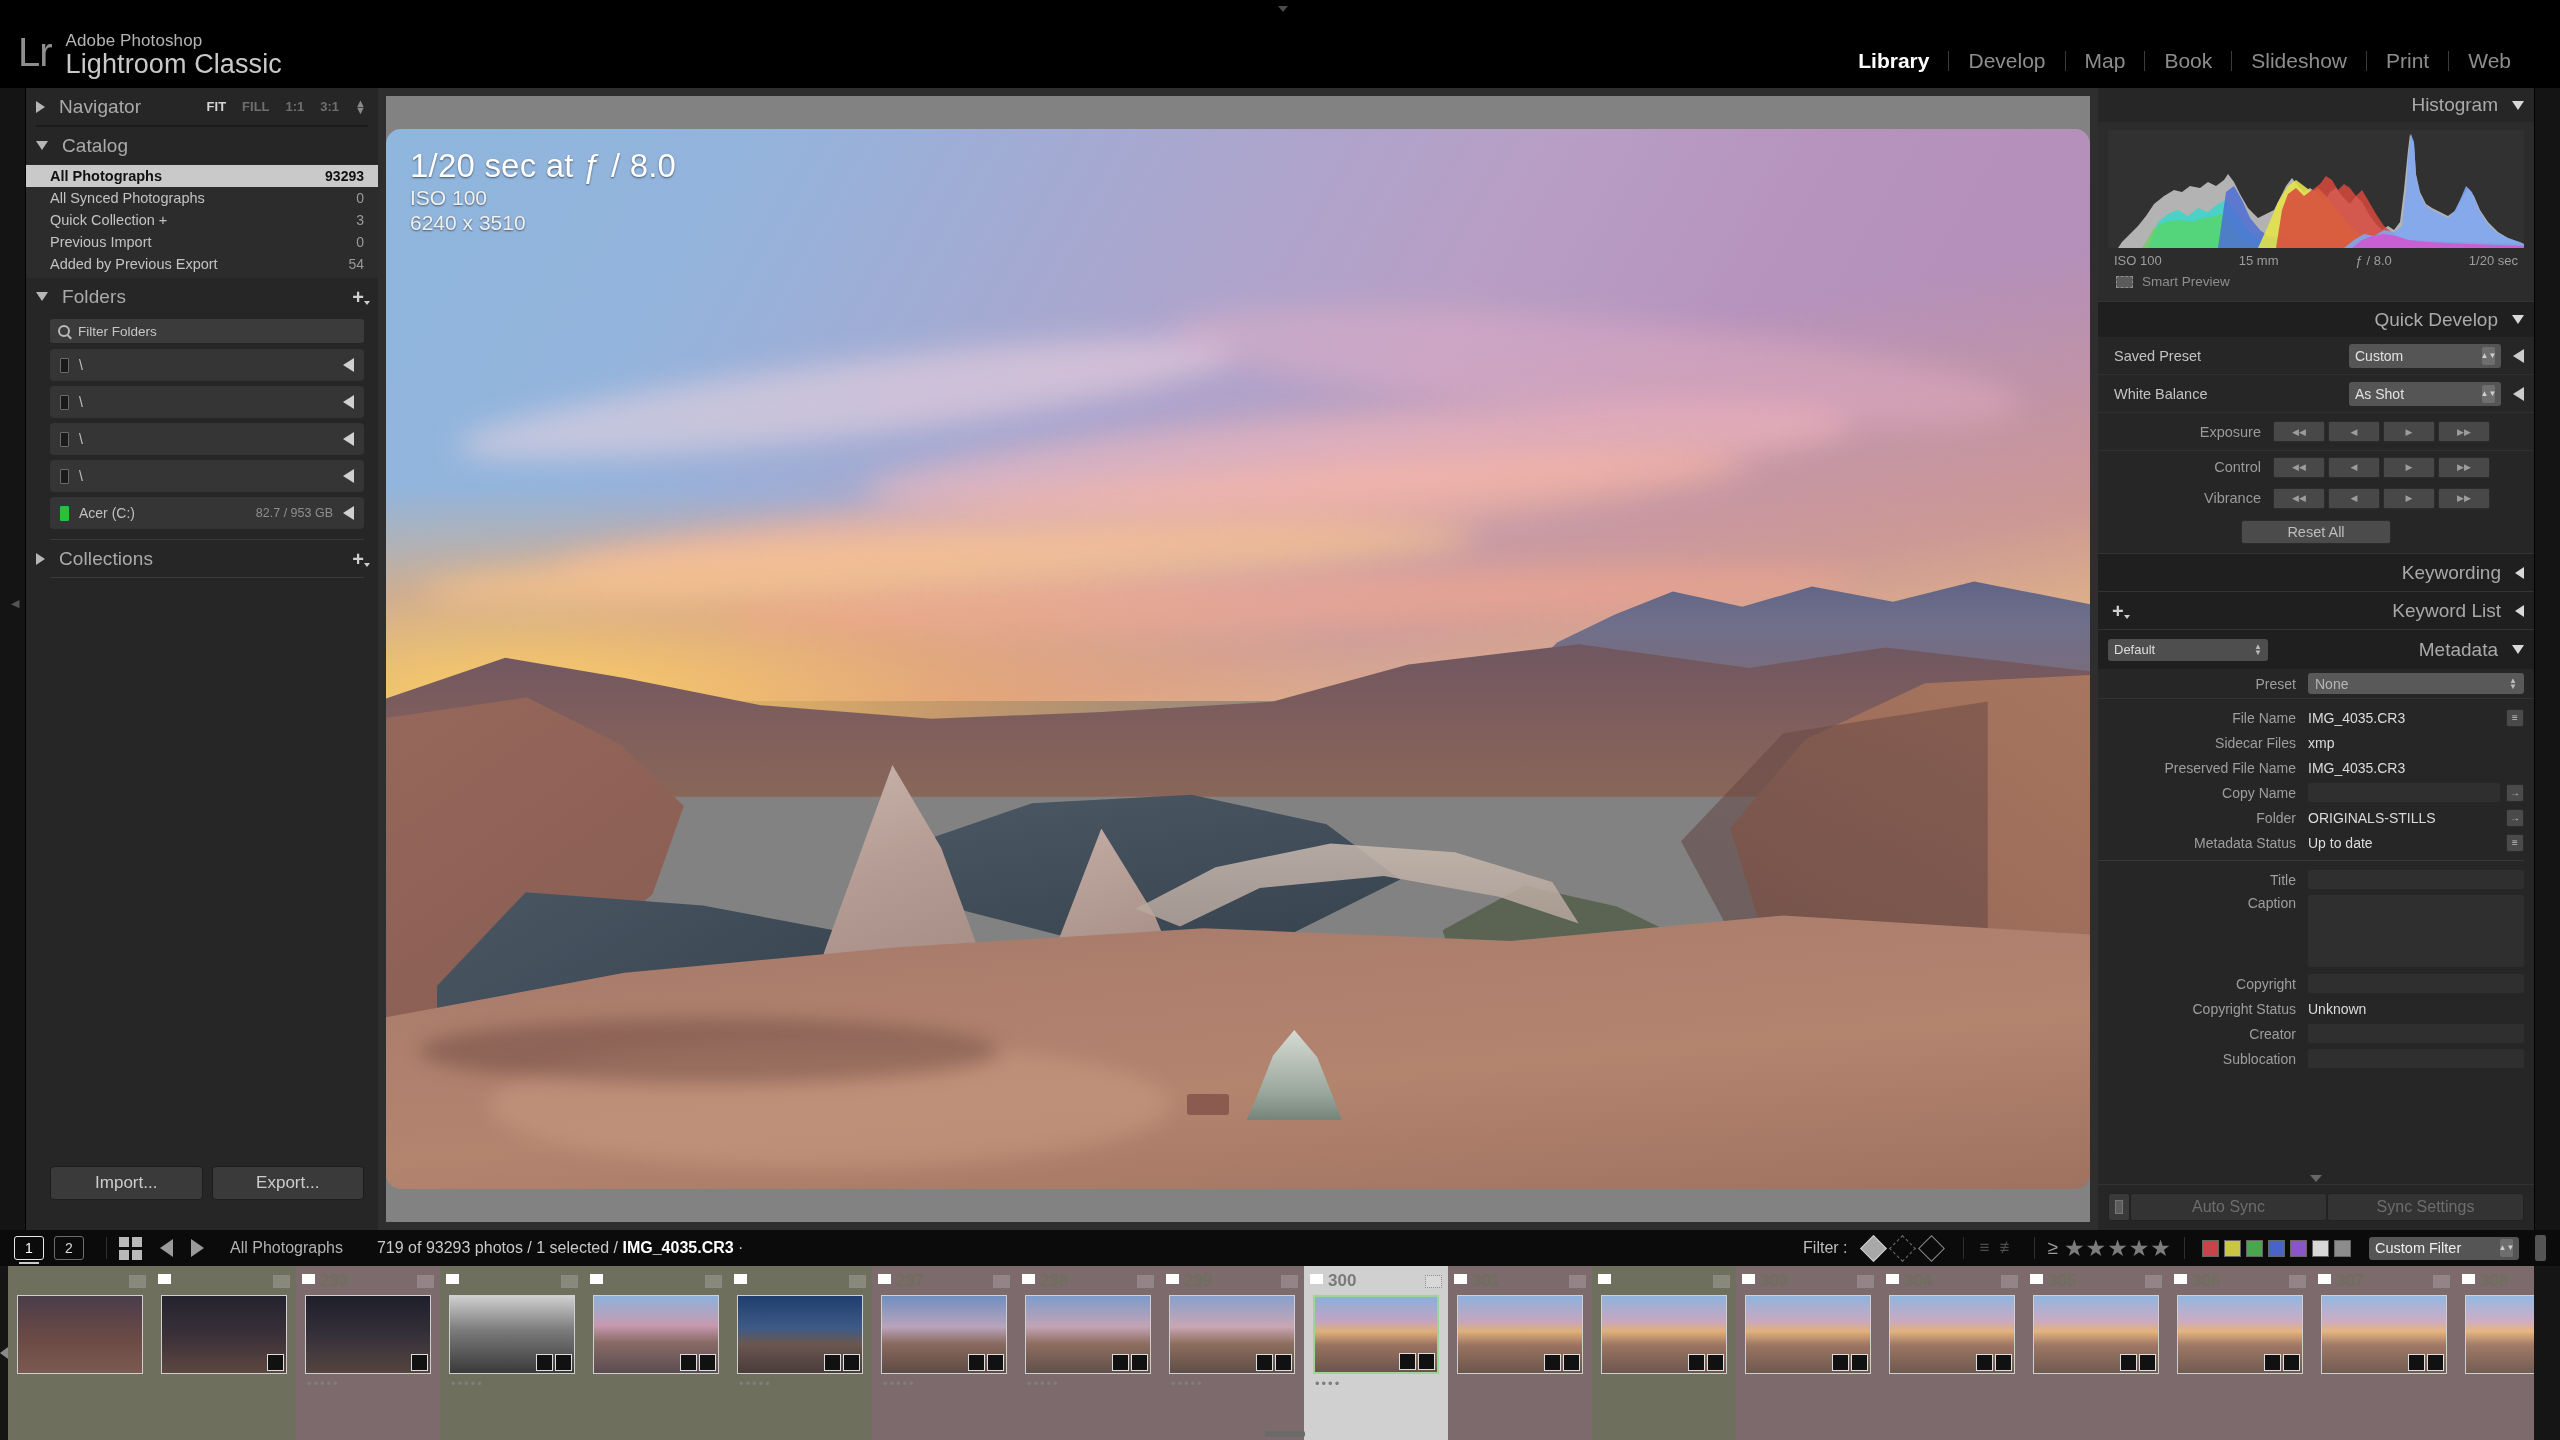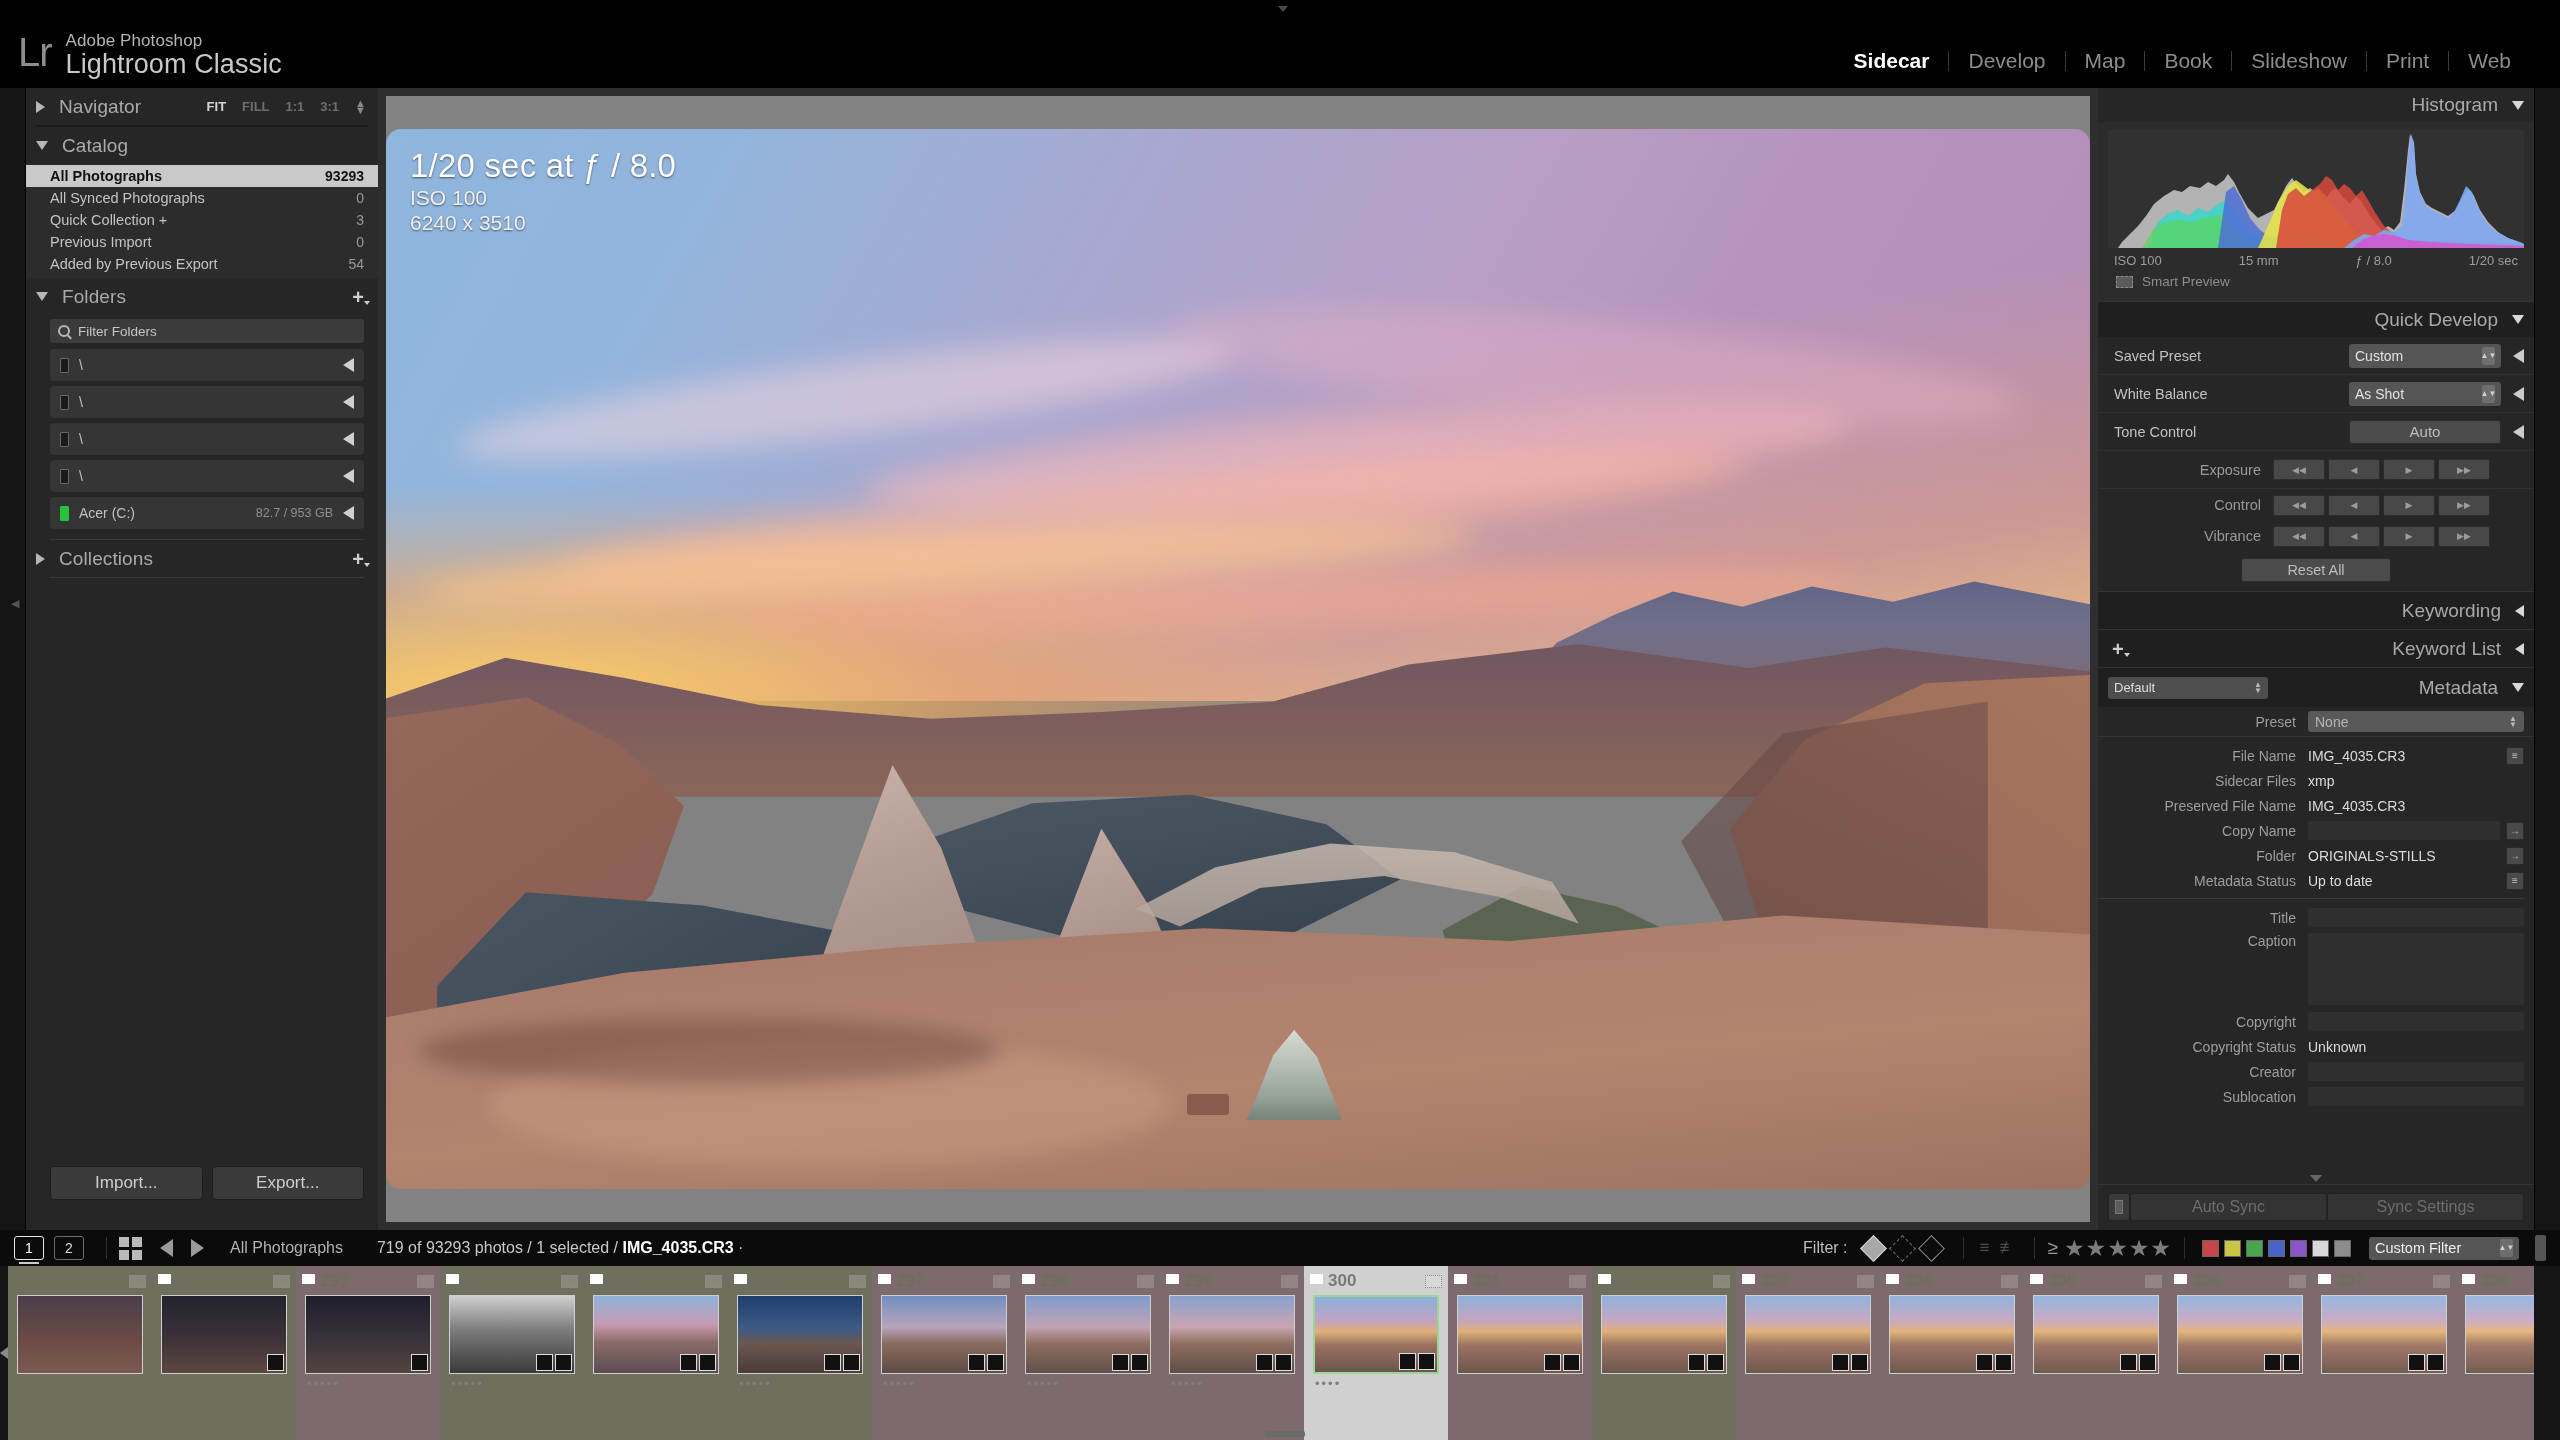--- a/index.html
+++ b/index.html
@@ -251,21 +251,21 @@
   <div class="topbar">
     <div class="topbar-dot"></div>
     <div class="brand">
       <div class="brand-lr">Lr</div>
       <div class="brand-txt">
         <div class="brand-sub">Adobe Photoshop</div>
         <div class="brand-main">Lightroom Classic</div>
       </div>
     </div>
     <div class="modules">
-      <div class="module active">Sidecar</div>
+      <div class="module active">Library</div>
       <div class="module-sep"></div>
       <div class="module">Develop</div>
       <div class="module-sep"></div>
       <div class="module">Map</div>
       <div class="module-sep"></div>
       <div class="module">Book</div>
       <div class="module-sep"></div>
       <div class="module">Slideshow</div>
       <div class="module-sep"></div>
       <div class="module">Print</div>
@@ -485,25 +485,20 @@
 
       <div class="qd-row">
         <span class="qd-label">White Balance</span>
         <div class="qd-select">
           <span>As Shot</span>
           <span class="stepper">▲▼</span>
         </div>
         <span class="qd-caret"></span>
       </div>
 
-      <div class="qd-row">
-        <span class="qd-label">Tone Control</span>
-        <div class="auto-btn">Auto</div>
-        <span class="qd-caret"></span>
-      </div>
 
       <div class="qd-row">
         <span style="margin-left:auto;" class="qd-label dim">Exposure</span>
         <div class="arrows" style="margin-left:12px;">
           <div class="abtn">◀◀</div>
           <div class="abtn">◀</div>
           <div class="abtn">▶</div>
           <div class="abtn">▶▶</div>
         </div>
       </div>

